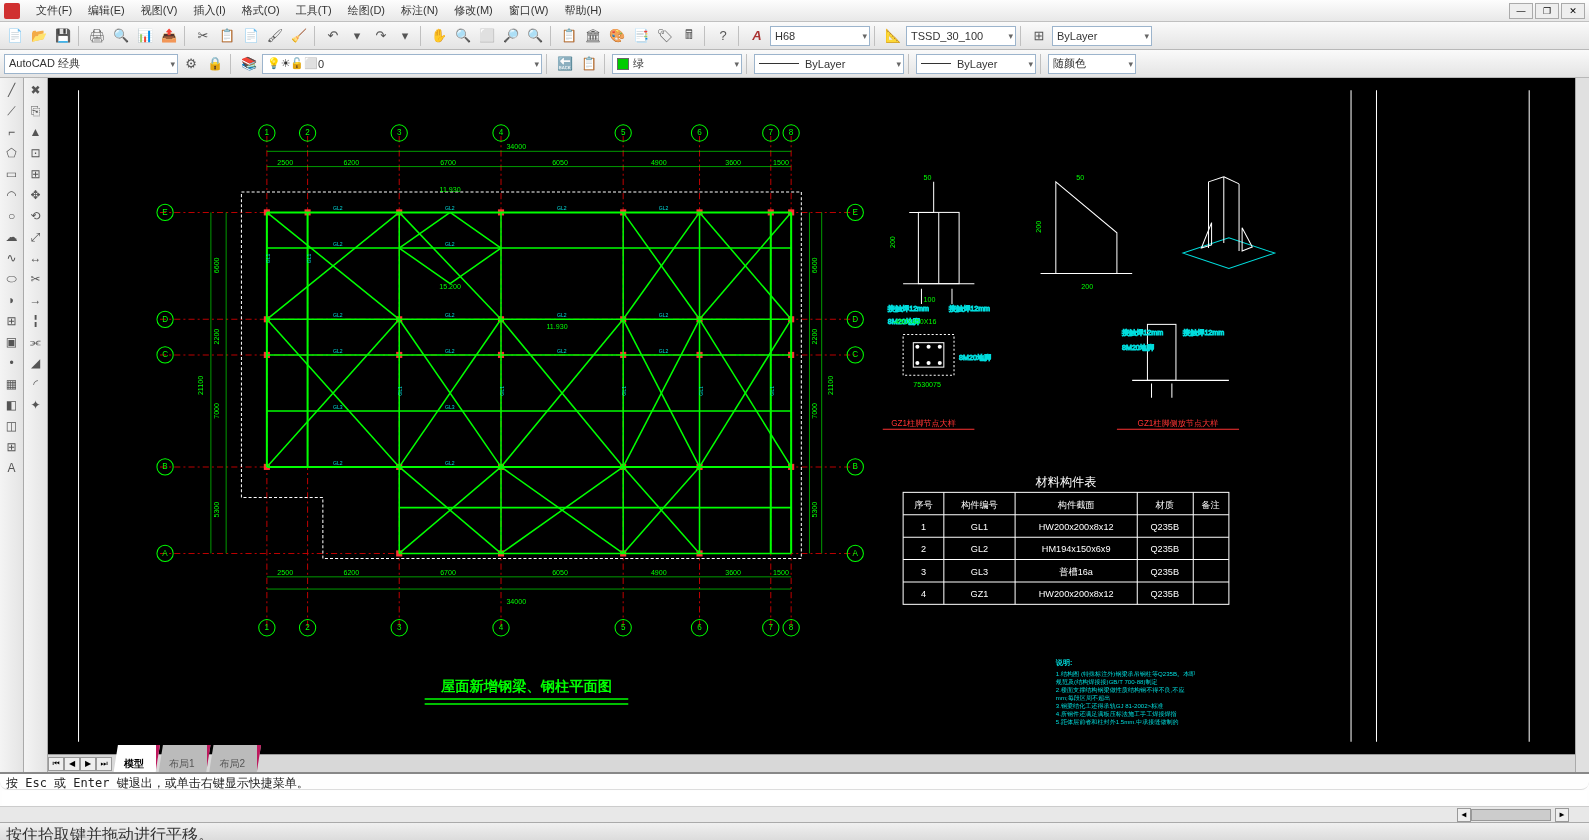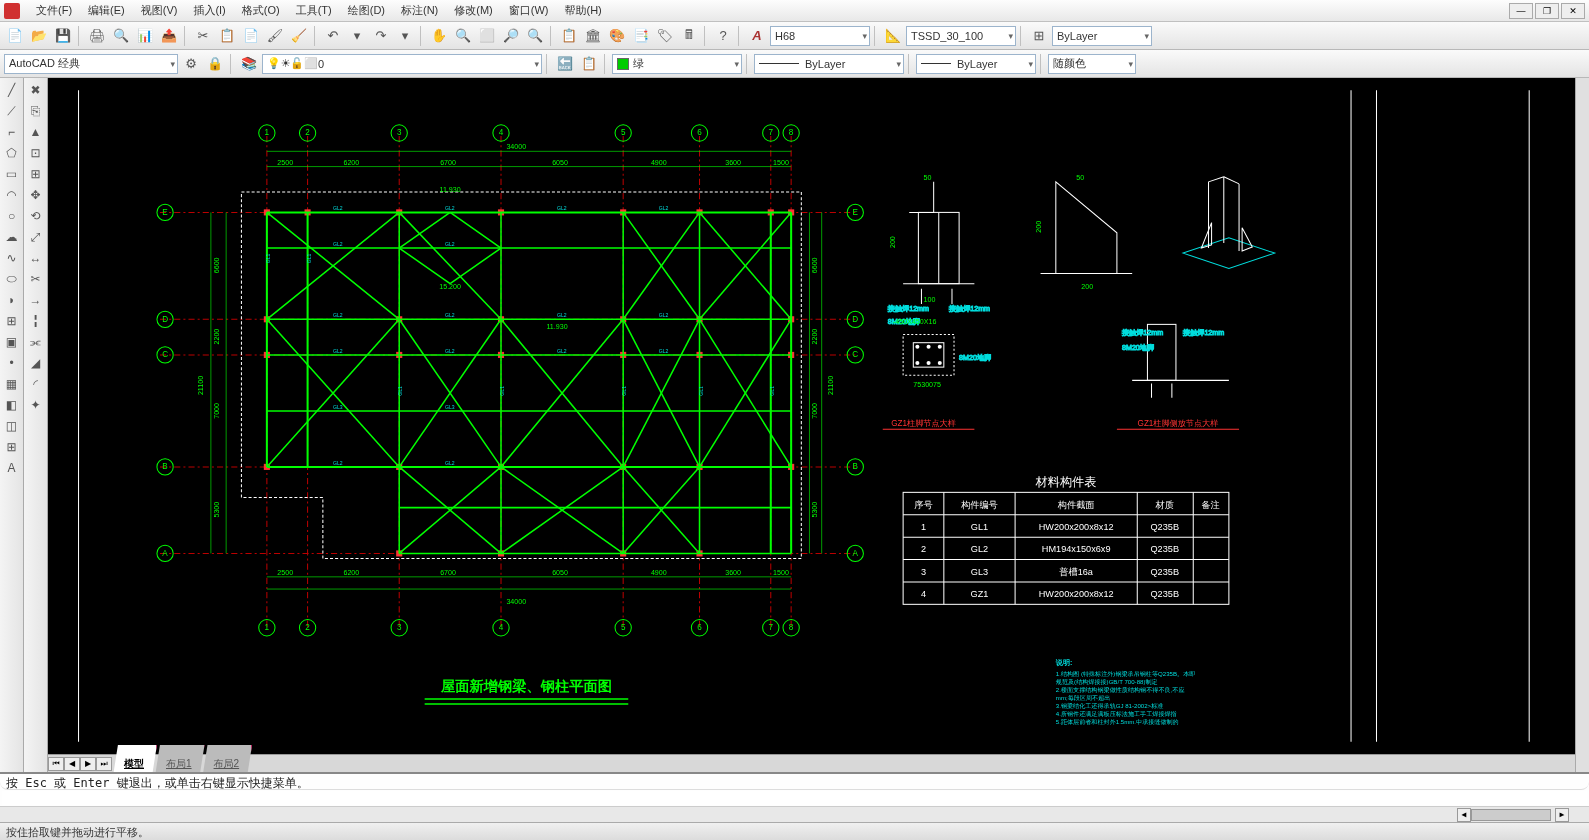--- a/index.html
+++ b/index.html
@@ -46,34 +46,34 @@
 .white-text { fill: #fff; font-size: 9px; text-anchor: middle; }
 .table-line { stroke: #fff; stroke-width: 1; }
 .gl-label { fill: #0dd; font-size: 5px; }
 .break-line { stroke: #fff; stroke-width: 1; }
 .column-mark { fill: #f33; }
 
 
 .sheet-tabs { height: 18px; background: #d8d8d8; display: flex; align-items: center; font-size: 10px; border-top: 1px solid #999; }
 .sheet-nav { display: flex; }
 .sheet-nav span { width: 16px; height: 14px; display: inline-flex; align-items: center; justify-content: center; border: 1px solid #999; background: #eee; font-size: 8px; cursor: pointer; }
-.sheet-tab { padding: 12px 12px; background: #bbb; border-right: 1px solid #be185d; color: #555; clip-path: polygon(6px 0, 100% 0, calc(100% - 6px) 100%, 0 100%); margin-right: -3px; cursor: pointer; text-decoration: underline; }
+.sheet-tab { padding: 12px 12px; background: #bbb; border-right: 4px solid #be185d; color: #555; clip-path: polygon(6px 0, 100% 0, calc(100% - 6px) 100%, 0 100%); margin-right: -3px; cursor: pointer; }
 .sheet-tab.active { background: #fff; color: #000; font-weight: bold; }
 
 
 .command-area { background: #fefefe; border-top: 2px solid #888; font-family: "SimSun", monospace; font-size: 12px; }
 .command-log { height: 16px; padding: 1px 6px; color: #222; border-bottom: 1px solid #ddd; border-radius: 8px; }
 .command-input-row { height: 16px; display: flex; align-items: center; padding: 0 2px; position: relative; }
 .command-input { flex: 1; border: none; background: #fff; font-family: inherit; font-size: 12px; padding-left: 4px; outline: none; }
 .scroll-h { height: 16px; background: #e8e8e8; border-top: 1px solid #ccc; display: flex; align-items: center; justify-content: flex-end; padding-right: 20px; }
 .scroll-h .thumb { width: 80px; height: 12px; background: #ccc; border: 1px solid #999; margin-right: 4px; }
 .scroll-h .arrow { width: 14px; height: 14px; border: 1px solid #999; background: #eee; font-size: 8px; display: inline-flex; align-items: center; justify-content: center; }
 
 
-.statusbar { height: 18px; background: linear-gradient(#f0f0f0,#dcdcdc); border-top: 1px solid #aaa; padding: 2px 6px; font-size: 11px; color: #333; }
+.statusbar { height: 18px; background: linear-gradient(#f0f0f0,#dcdcdc); border-top: 1px solid #aaa; padding: 2px 6px; font-size: 16px; color: #333; }
 
 .right-sidebar { width: 14px; background: #e8e8e8; border-left: 1px solid #aaa; display: flex; flex-direction: column; }
 .right-sidebar .scroll-track { flex: 1; background: #e0e0e0; }
 </style>
 </head>
 <body>
 
 <div class="app">
 
   <div class="menubar">

